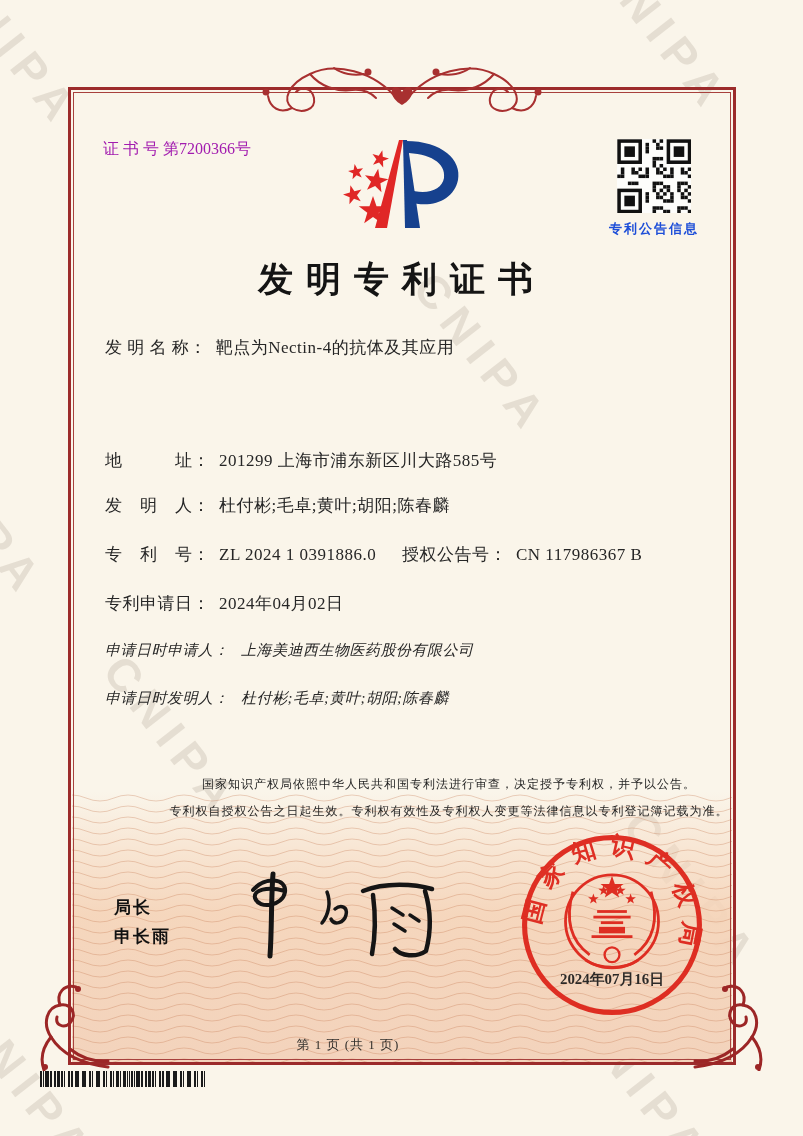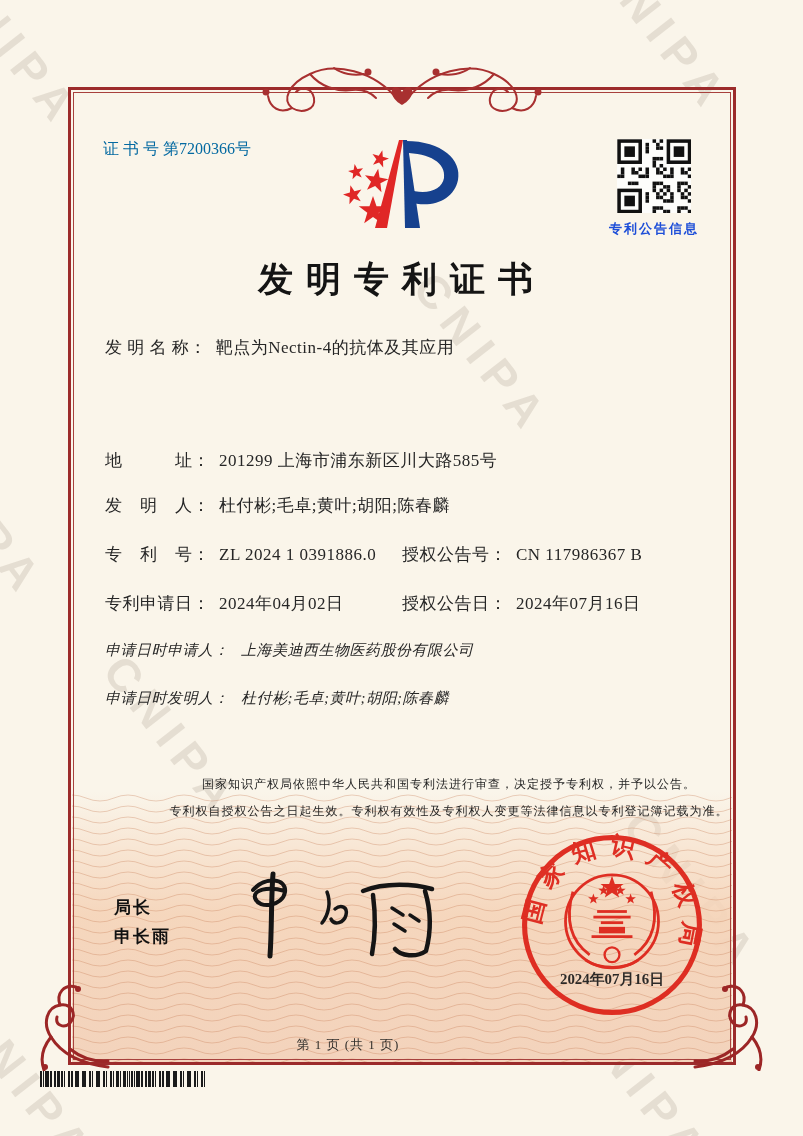--- a/index.html
+++ b/index.html
@@ -15,21 +15,21 @@
   
   #pink-zone{position:absolute;left:72px;top:792px;width:660px;height:271px;z-index:1;
       background:linear-gradient(180deg,rgba(246,219,197,0) 0%,rgba(246,216,191,0.55) 22%,
                  rgba(245,212,185,0.92) 45%,#f3d3bc 100%);overflow:hidden;}
   
   #frame{position:absolute;left:68px;top:87px;width:668px;height:978px;
       border:3px solid #9c2b2b;box-sizing:border-box;z-index:2;}
   #frame-inner{position:absolute;left:2px;top:2px;right:2px;bottom:2px;
       border:1px solid #a8413d;}
   
-  #cert-no{left:103px;top:139px;font-size:16px;color:#0369a1;z-index:4;}
+  #cert-no{left:103px;top:139px;font-size:16px;color:#a21caf;z-index:4;}
   #title{left:68px;top:256px;width:668px;text-align:center;font-size:35px;font-weight:bold;
       letter-spacing:13px;color:#141414;z-index:4;}
   .row{position:absolute;left:105px;width:628px;white-space:nowrap;font-size:17px;
       color:#262626;letter-spacing:0.5px;z-index:4;}
   .row .val{margin-left:9px;}
   .row .right{position:absolute;left:297px;top:0;}
   .row.grp2{font-size:15px;font-style:italic;}
   .row.grp2 .val{margin-left:12px;}
   #legal{left:96px;top:771px;width:636px;text-align:center;font-size:12px;line-height:27px;
       letter-spacing:1px;color:#1f1f1f;z-index:4;margin-left:35px;}
@@ -253,23 +253,20 @@
     <span class="lbl">发　明　人：</span><span class="val">杜付彬;毛卓;黄叶;胡阳;陈春麟</span>
   </div>
   <div class="row" style="top:543px;">
     <span class="lbl">专　利　号：</span><span class="val">ZL 2024 1 0391886.0</span>
     <span class="right">
       <span class="lbl">授权公告号：</span><span class="val">CN 117986367 B</span>
     </span>
   </div>
   <div class="row" style="top:592px;">
     <span class="lbl">专利申请日：</span><span class="val">2024年04月02日</span>
-    <span class="right">
-      <span class="lbl">授权公告日：</span><span class="val">2024年07月16日</span>
-    </span>
   </div>
   <div class="row grp2" style="top:641px;">
     <span class="lbl">申请日时申请人：</span><span class="val">上海美迪西生物医药股份有限公司</span>
   </div>
   <div class="row grp2" style="top:689px;">
     <span class="lbl">申请日时发明人：</span><span class="val">杜付彬;毛卓;黄叶;胡阳;陈春麟</span>
   </div>
 
   <div id="legal" class="abs">
     <div>国家知识产权局依照中华人民共和国专利法进行审查，决定授予专利权，并予以公告。</div>

